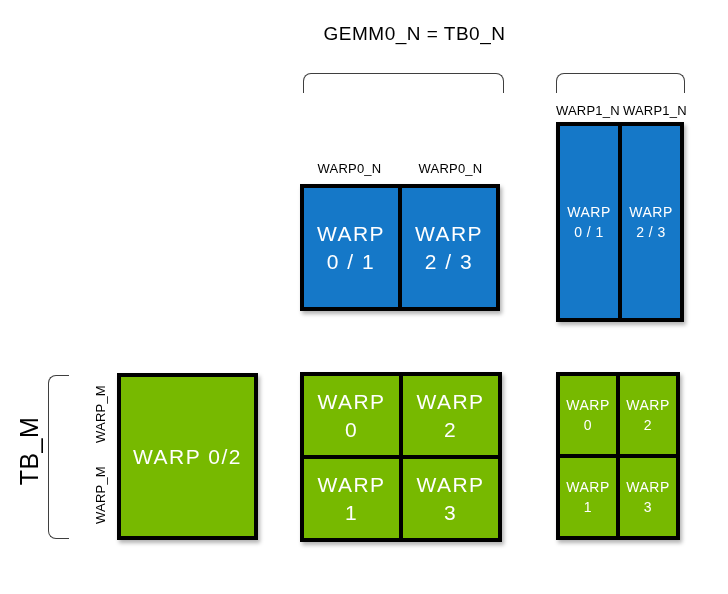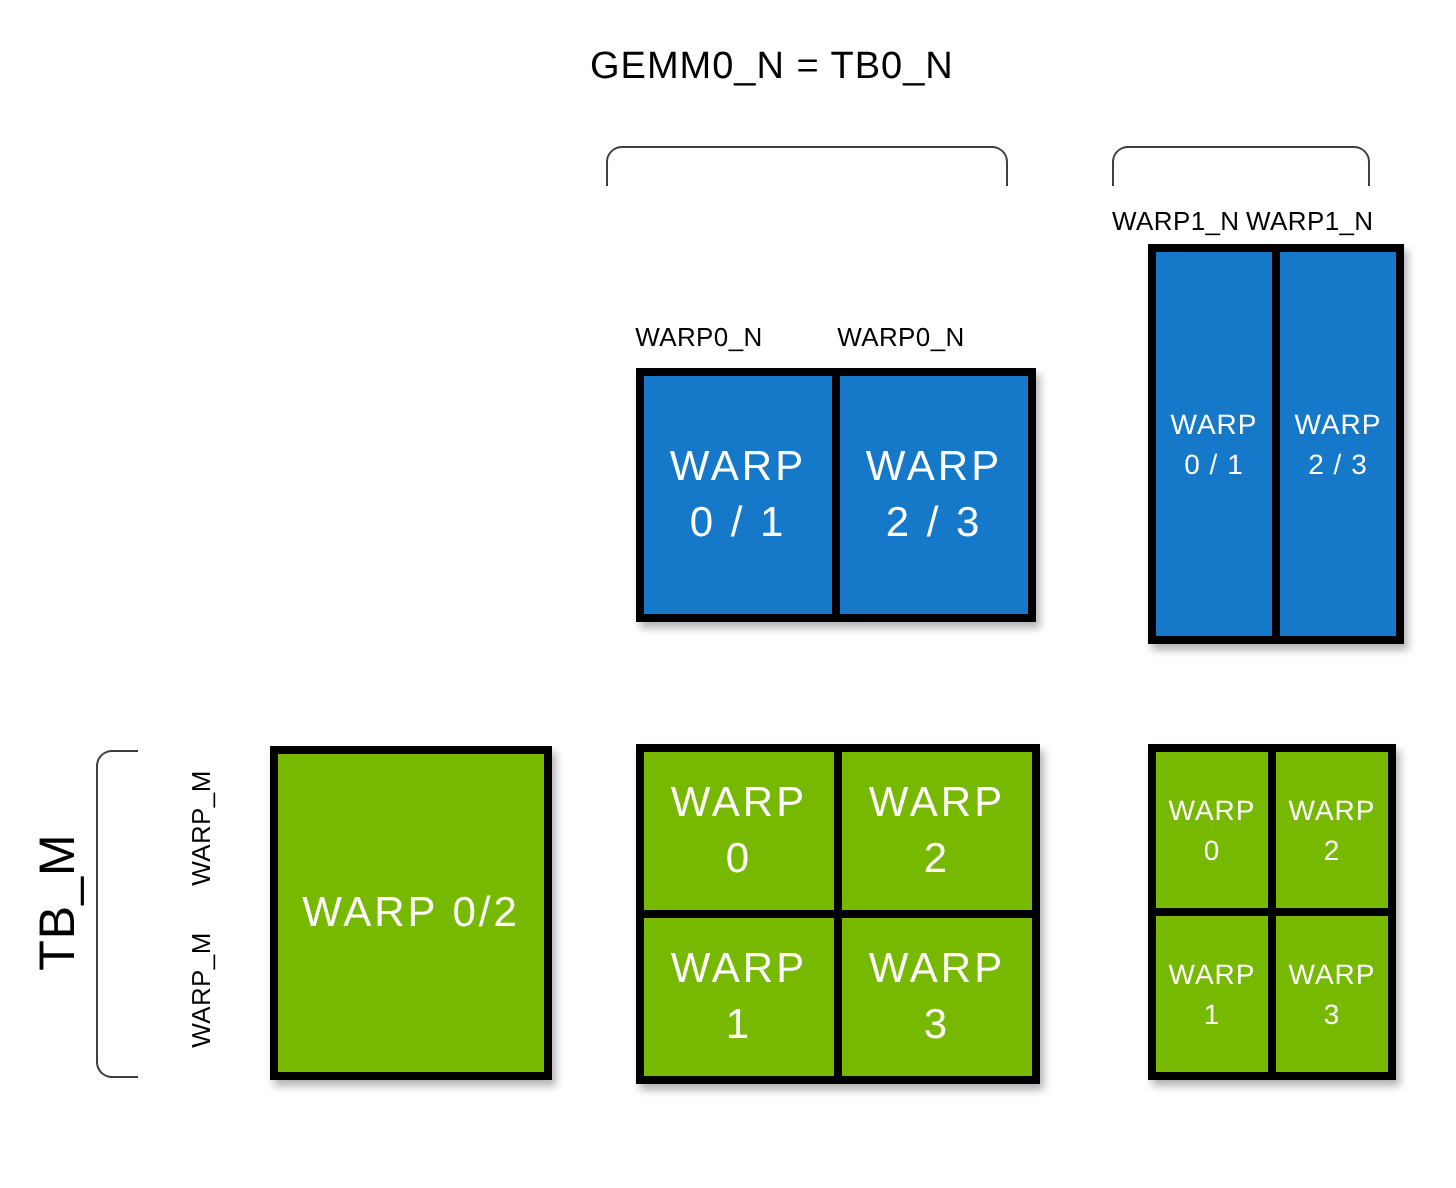--- a/index.html
+++ b/index.html
@@ -7,22 +7,22 @@
     position: relative;
     width: 728px;
     height: 594px;
     background: var(--background, #ffffff);
     font-family: "Liberation Sans", sans-serif;
     color: var(--label-text, #000);
     overflow: hidden;
   }
   .lbl { position: absolute; color: var(--label-text, #000); }
   .gemm0 {
-    left: 295px; top: 23px; width: 215px;
-    font-size: 19px; letter-spacing: 0.5px;
+    left: 307px; top: 23px; width: 215px;
+    text-align: center; font-size: 19px; letter-spacing: 0.5px;
   }
   .gemm1 {
     left: 564px; top: 5px; width: 145px;
     text-align: left; font-size: 19px; line-height: 27px; letter-spacing: 0.5px;
   }
   .sublbl {
     position: absolute; font-size: 13px; color: var(--label-text, #000);
     text-align: center; letter-spacing: 0.2px; white-space: nowrap;
   }
   .bracket-h {
@@ -54,21 +54,20 @@
     font-size: 25px; letter-spacing: 0.5px; text-align: center;
   }
   .wm-t { left: 60px; top: 402px; width: 80px; height: 24px; }
   .wm-b { left: 60px; top: 483px; width: 80px; height: 24px; }
   .box {
     position: absolute; box-sizing: border-box;
     border: 4px solid var(--box-border, #000);
     background: var(--box-border, #000);
     gap: 4px;
     box-shadow: 2px 3px 4px rgba(0,0,0,0.30);
-    margin-left: 18px;
   }
   .cols { display: flex; flex-direction: row; }
   .rows { display: flex; flex-direction: column; gap: 36px; }
   .grid2 { display: grid; grid-template-columns: 1fr 1fr; grid-template-rows: 1fr 1fr; }
   .blue-mid   { left: 300px; top: 184px; width: 200px; height: 127px; }
   .blue-right { left: 556px; top: 122px; width: 128px; height: 200px; }
   .green-left { left: 117px; top: 373px; width: 141px; height: 167px; }
   .green-mid  { left: 300px; top: 372px; width: 202px; height: 170px; }
   .green-right{ left: 556px; top: 372px; width: 124px; height: 168px; }
   .cell {

